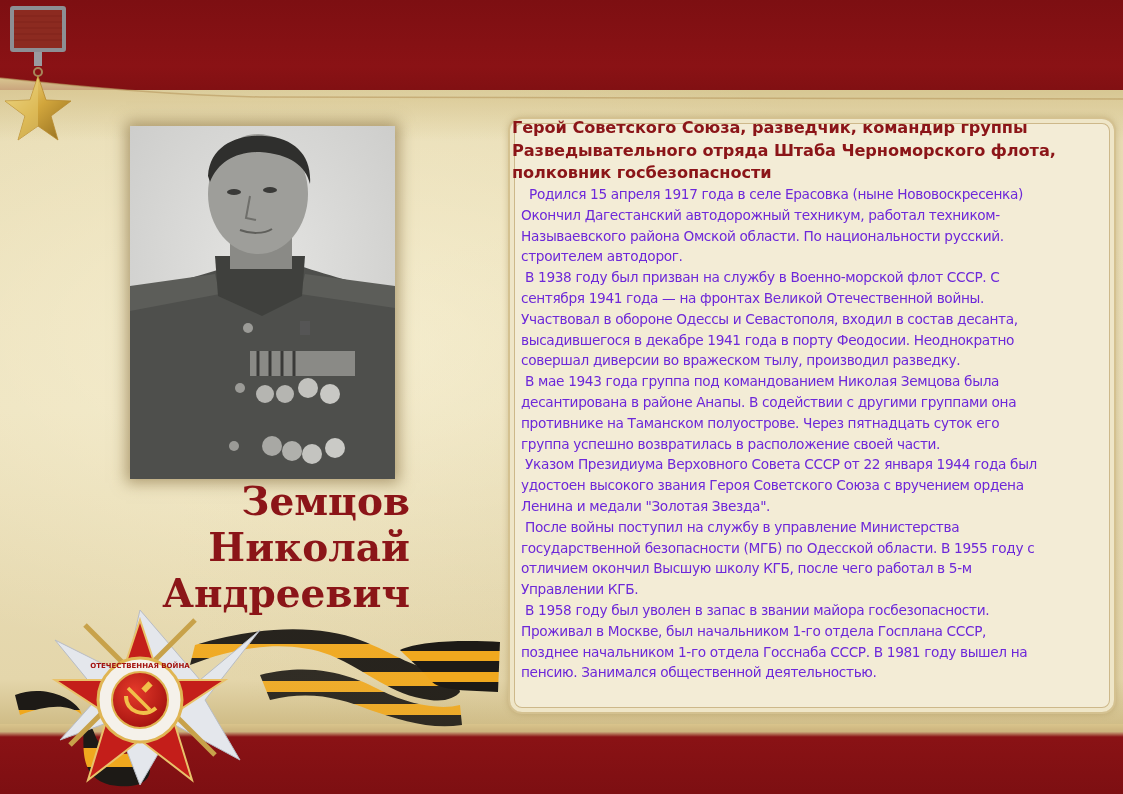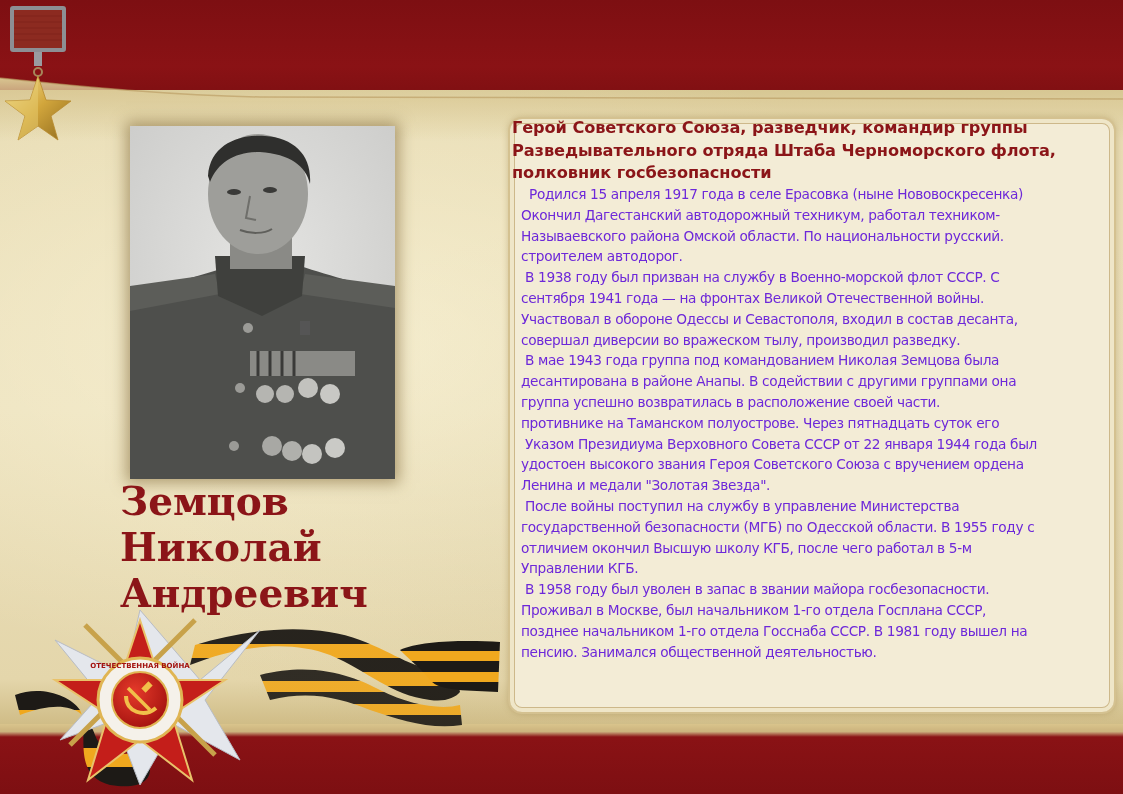--- a/index.html
+++ b/index.html
@@ -41,21 +41,21 @@
       position: absolute; left: 130px; top: 126px; width: 265px; height: 353px;
       box-shadow: 0 0 14px 4px rgba(120,95,45,0.55);
       background: #d9d9d7;
       overflow: hidden;
     }
     .photo-frame svg { display: block; }
 
     
     .name-block {
       position: absolute; left: 120px; top: 478px; width: 290px;
-      text-align: left;
+      text-align: right;
       font-family: "DejaVu Serif", serif;
       font-weight: bold;
       color: #8b1518;
       font-size: 39px;
       line-height: 46px;
       letter-spacing: 0px;
     }
     .name-block div { white-space: nowrap; }
 
     
@@ -235,25 +235,26 @@
   <div>полковник госбезопасности</div>
 </div>
 <div class="info-body">
   <div class="line" style="white-space:pre">  Родился 15 апреля 1917 года в селе Ерасовка (ныне Нововоскресенка)</div>
   <div class="line">Окончил Дагестанский автодорожный техникум, работал техником-</div>
   <div class="line">Называевского района Омской области. По национальности русский.</div>
   <div class="line">строителем автодорог.</div>
   <div class="line" style="white-space:pre"> В 1938 году был призван на службу в Военно-морской флот СССР. С</div>
   <div class="line">сентября 1941 года — на фронтах Великой Отечественной войны.</div>
   <div class="line">Участвовал в обороне Одессы и Севастополя, входил в состав десанта,</div>
+  <div class="line">высадившегося в декабре 1941 года в порту Феодосии. Неоднократно</div>
   <div class="line">совершал диверсии во вражеском тылу, производил разведку.</div>
   <div class="line" style="white-space:pre"> В мае 1943 года группа под командованием Николая Земцова была</div>
   <div class="line">десантирована в районе Анапы. В содействии с другими группами она</div>
+  <div class="line">противнике на Таманском полуострове. Через пятнадцать суток его</div>
   <div class="line">группа успешно возвратилась в расположение своей части.</div>
-  <div class="line">противнике на Таманском полуострове. Через пятнадцать суток его</div>
   <div class="line" style="white-space:pre"> Указом Президиума Верховного Совета СССР от 22 января 1944 года был</div>
   <div class="line">удостоен высокого звания Героя Советского Союза с вручением ордена</div>
   <div class="line">Ленина и медали "Золотая Звезда".</div>
   <div class="line" style="white-space:pre"> После войны поступил на службу в управление Министерства</div>
   <div class="line">государственной безопасности (МГБ) по Одесской области. В 1955 году с</div>
   <div class="line">отличием окончил Высшую школу КГБ, после чего работал в 5-м</div>
   <div class="line">Управлении КГБ.</div>
   <div class="line" style="white-space:pre"> В 1958 году был уволен в запас в звании майора госбезопасности.</div>
   <div class="line">Проживал в Москве, был начальником 1-го отдела Госплана СССР,</div>
   <div class="line">позднее начальником 1-го отдела Госснаба СССР. В 1981 году вышел на</div>

